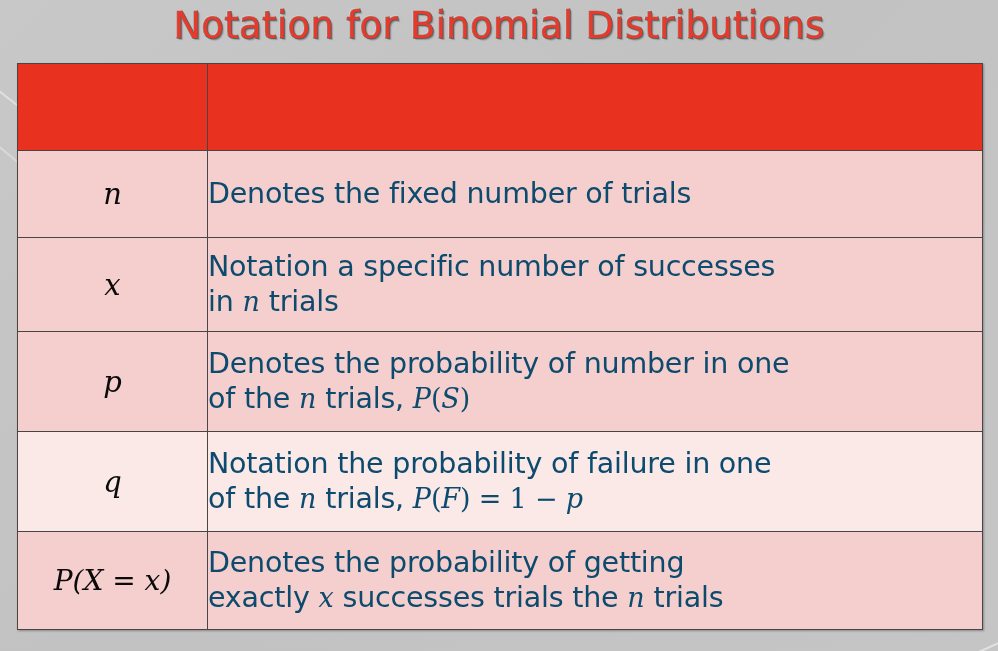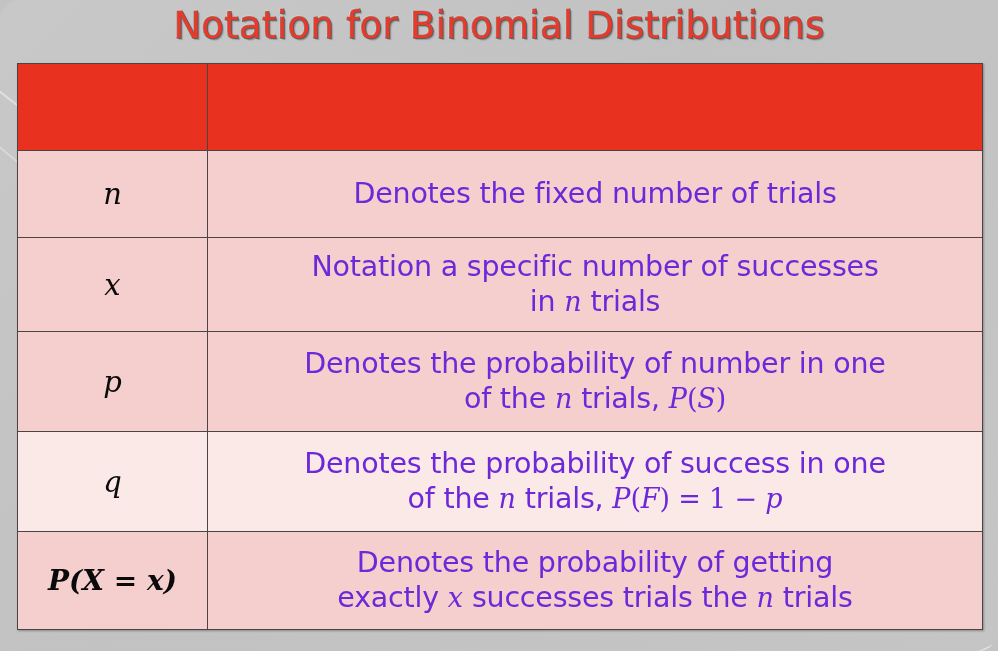--- a/index.html
+++ b/index.html
@@ -13,21 +13,20 @@
     background: #c3c3c3;
     font-family: "Liberation Sans", sans-serif;
   }
 
   #slide {
     position: relative;
     width: 998px;
     height: 651px;
     background: linear-gradient(135deg, #c8c8c8 0%, #c2c2c2 45%, #c5c5c5 100%);
     overflow: hidden;
-    border-radius: 20px;
   }
 
   
   .deco {
     position: absolute;
     background: rgba(255,255,255,0.55);
     pointer-events: none;
   }
   .deco-tl {
     left: -42px;
@@ -127,31 +126,30 @@
     font-style: italic;
     font-size: 29px;
     color: #0a0a0a;
     padding: 0 4px;
   }
   tr.data-row td.desc-cell {
     padding: 3px 0 6px 8px;
     font-family: "DejaVu Sans", sans-serif;
     font-size: 28.5px;
     line-height: 1.21;
-    color: #6d28d9;
+    color: #0c4a6e;
     letter-spacing: -0.2px;
-    text-align: center;
   }
 
   tr.r-n td   { height: 86px; background: #f5cfcd; }
   tr.r-x td   { height: 93px; background: #f5cfcd; }
   tr.r-p td   { height: 99px; background: #f5cfcd; }
   tr.r-q td   { height: 99px; background: #fae9e7; }
   tr.r-px td  { height: 97px; background: #f5cfcd; }
-  tr.r-px td.sym-cell { font-size: 28px; font-weight: bold; }
+  tr.r-px td.sym-cell { font-size: 28px; }
 
   tr.r-px td  { border-bottom: 2px solid #2a2626; }
 
   
   .mi {
     font-family: "DejaVu Serif", serif;
     font-style: italic;
     font-size: 27px;
     letter-spacing: 0;
   }
@@ -207,21 +205,21 @@
         <td class="sym-cell">p</td>
         <td class="desc-cell">
             <span class="desc-line"><span>Denotes the probability of number in one</span></span>
             <span class="desc-line"><span>of the </span><span class="mi">n</span><span> trials, </span><span class="mi">P</span><span class="mu">(</span><span class="mi">S</span><span class="mu">)</span></span>
           </td>
       </tr>
 
       <tr class="data-row r-q">
         <td class="sym-cell">q</td>
         <td class="desc-cell">
-            <span class="desc-line"><span>Denotes the probability of success in one</span></span>
+            <span class="desc-line"><span>Notation the probability of failure in one</span></span>
             <span class="desc-line"><span>of the </span><span class="mi">n</span><span> trials, </span><span class="mi">P</span><span class="mu">(</span><span class="mi">F</span><span class="mu">) = 1 − </span><span class="mi">p</span></span>
           </td>
       </tr>
 
       <tr class="data-row r-px">
         <td class="sym-cell">P(X = x)</td>
         <td class="desc-cell">
             <span class="desc-line"><span>Denotes the probability of getting</span></span>
             <span class="desc-line"><span>exactly </span><span class="mi">x</span><span> successes trials the </span><span class="mi">n</span><span> trials</span></span>
           </td>

